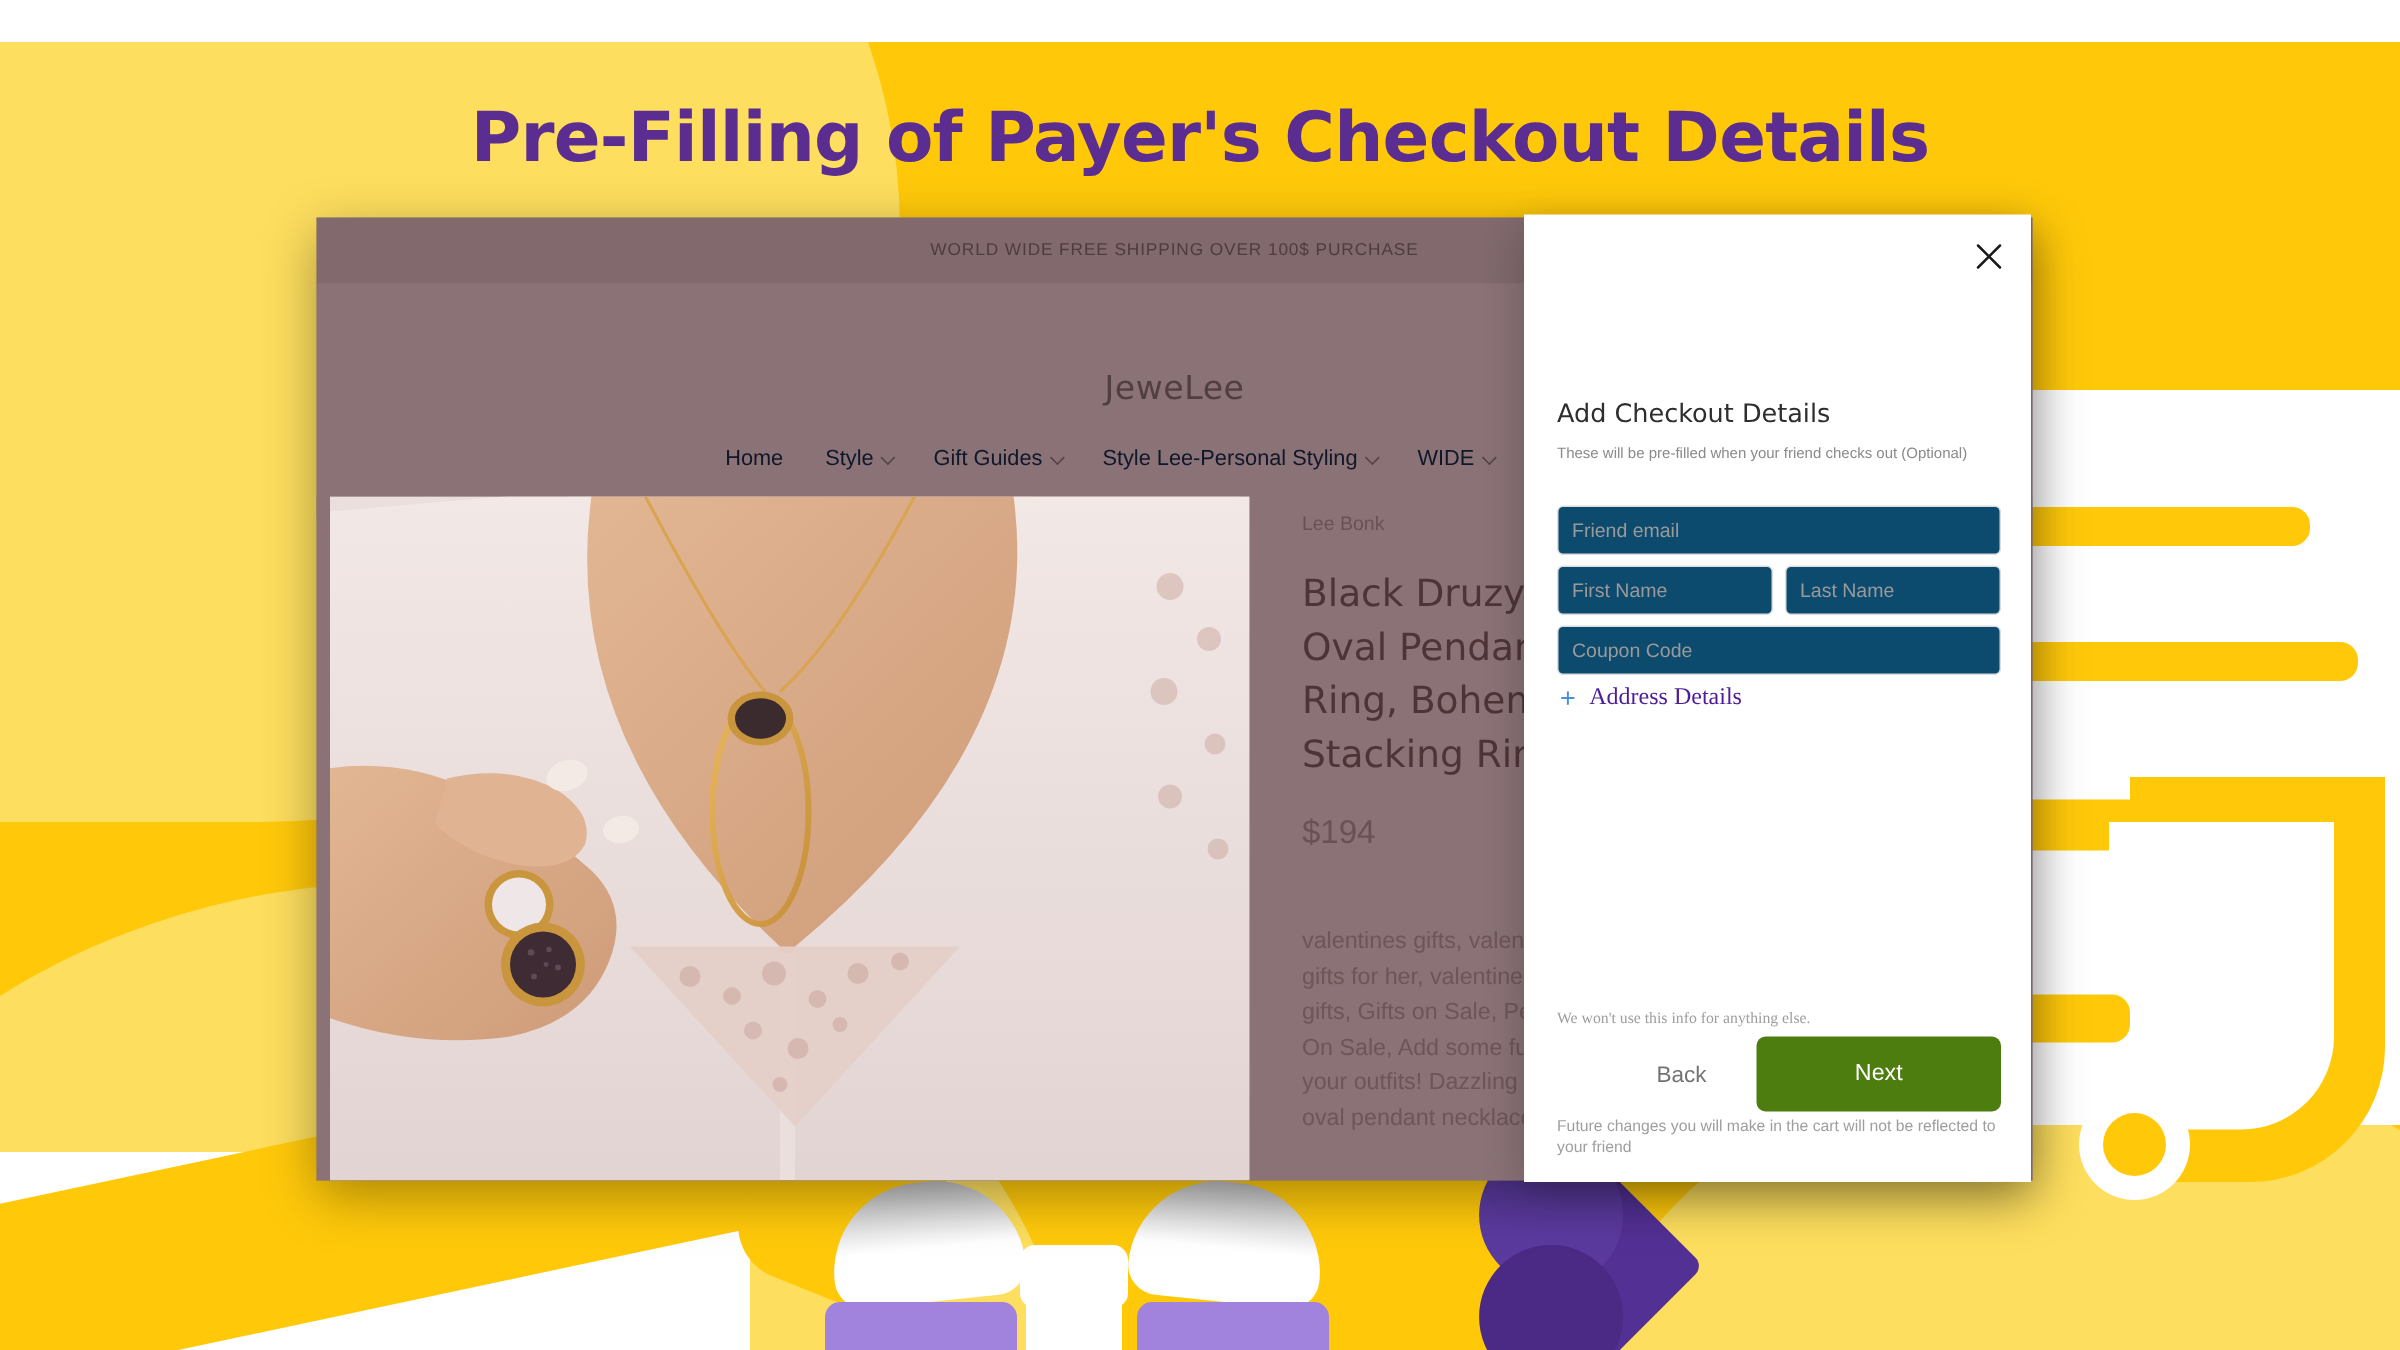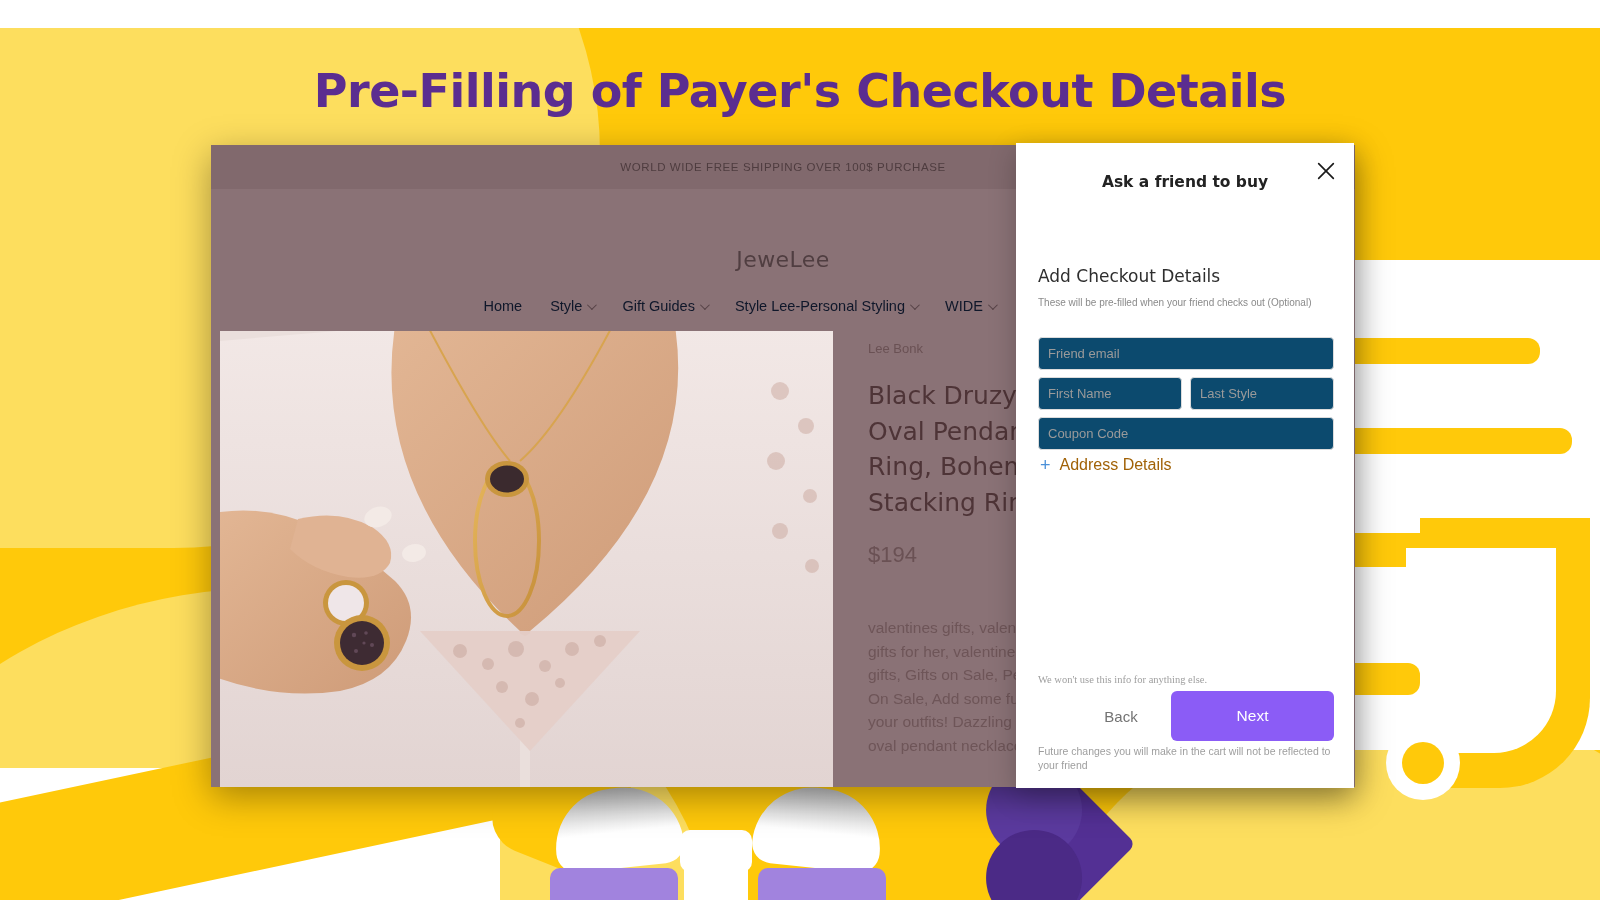--- a/index.html
+++ b/index.html
@@ -333,21 +333,21 @@
   .f-last   { left: 174px; top: 234px; width: 144px; }
   .f-coupon { left: 22px; top: 274px; width: 296px; }
 
   .address-row {
     position: absolute;
     left: 24px; top: 313px;
     display: flex; align-items: center; gap: 9px;
     cursor: pointer;
   }
   .address-plus { color: #4A90D9; font-size: 18px; line-height: 1; }
-  .address-label { font-size: 16px; color: #a16207; font-family: Liberation Sans, sans-serif; text-align: right; }
+  .address-label { font-size: 16px; color: #4c1d95; font-family: Liberation Serif, serif; text-align: right; }
 
   .privacy-note {
     position: absolute;
     left: 22px; top: 531px;
     font-size: 10.5px;
     color: #9E9E9E;
     font-family: Liberation Serif, serif;
   }
   .btn-back {
     position: absolute;
@@ -359,21 +359,21 @@
     background: transparent;
     border: none;
     cursor: pointer;
     font-family: "Liberation Sans", sans-serif;
   }
   .btn-next {
     position: absolute;
     left: 155px; top: 548px;
     width: 163px; height: 50px;
     display: flex; align-items: center; justify-content: center;
-    background: #8b5cf6;
+    background: #4d7c0f;
     color: #ffffff;
     font-size: 15.5px;
     border: none; border-radius: 6px;
     cursor: pointer;
     font-family: "Liberation Sans", sans-serif;
   }
   .footer-note {
     position: absolute;
     left: 22px; top: 601px;
     width: 300px;
@@ -533,40 +533,39 @@
         <div class="product-title">Black Druzy Ring, Gold Oval Pendant Necklace, Ring, Bohemian Jewelry, Stacking Ring</div>
         <div class="price">$194</div>
         <div class="desc">valentines gifts, valentines gift ideas, valentines gifts for her, valentine's day, valentine's day gifts, Gifts on Sale, Personalized Accessories On Sale, Add some fun and elegant jewelry to your outfits! Dazzling and trendy druzy ring and oval pendant necklace</div>
       </div>
 
     </div>
   </div>
 
   <div class="modal">
 
-    <div class="modal-title">Ask a friend to buy</div>
 
     <div class="close-btn">
       <svg viewBox="0 0 24 24" fill="none" stroke="#1A1A1A" stroke-width="1.8" stroke-linecap="round">
         <line x1="4" y1="4" x2="20" y2="20"></line>
           <line x1="20" y1="4" x2="4" y2="20"></line>
       </svg>
     </div>
 
     <div class="section-title">Add Checkout Details</div>
     <div class="section-sub">These will be pre-filled when your friend checks out (Optional)</div>
 
     <div class="field f-email">
       <span>Friend email</span>
     </div>
     <div class="field f-first">
       <span>First Name</span>
     </div>
     <div class="field f-last">
-      <span>Last Style</span>
+      <span>Last Name</span>
     </div>
     <div class="field f-coupon">
       <span>Coupon Code</span>
     </div>
 
     <div class="address-row">
       <span class="address-plus">+</span>
       <span class="address-label">Address Details</span>
     </div>
 

